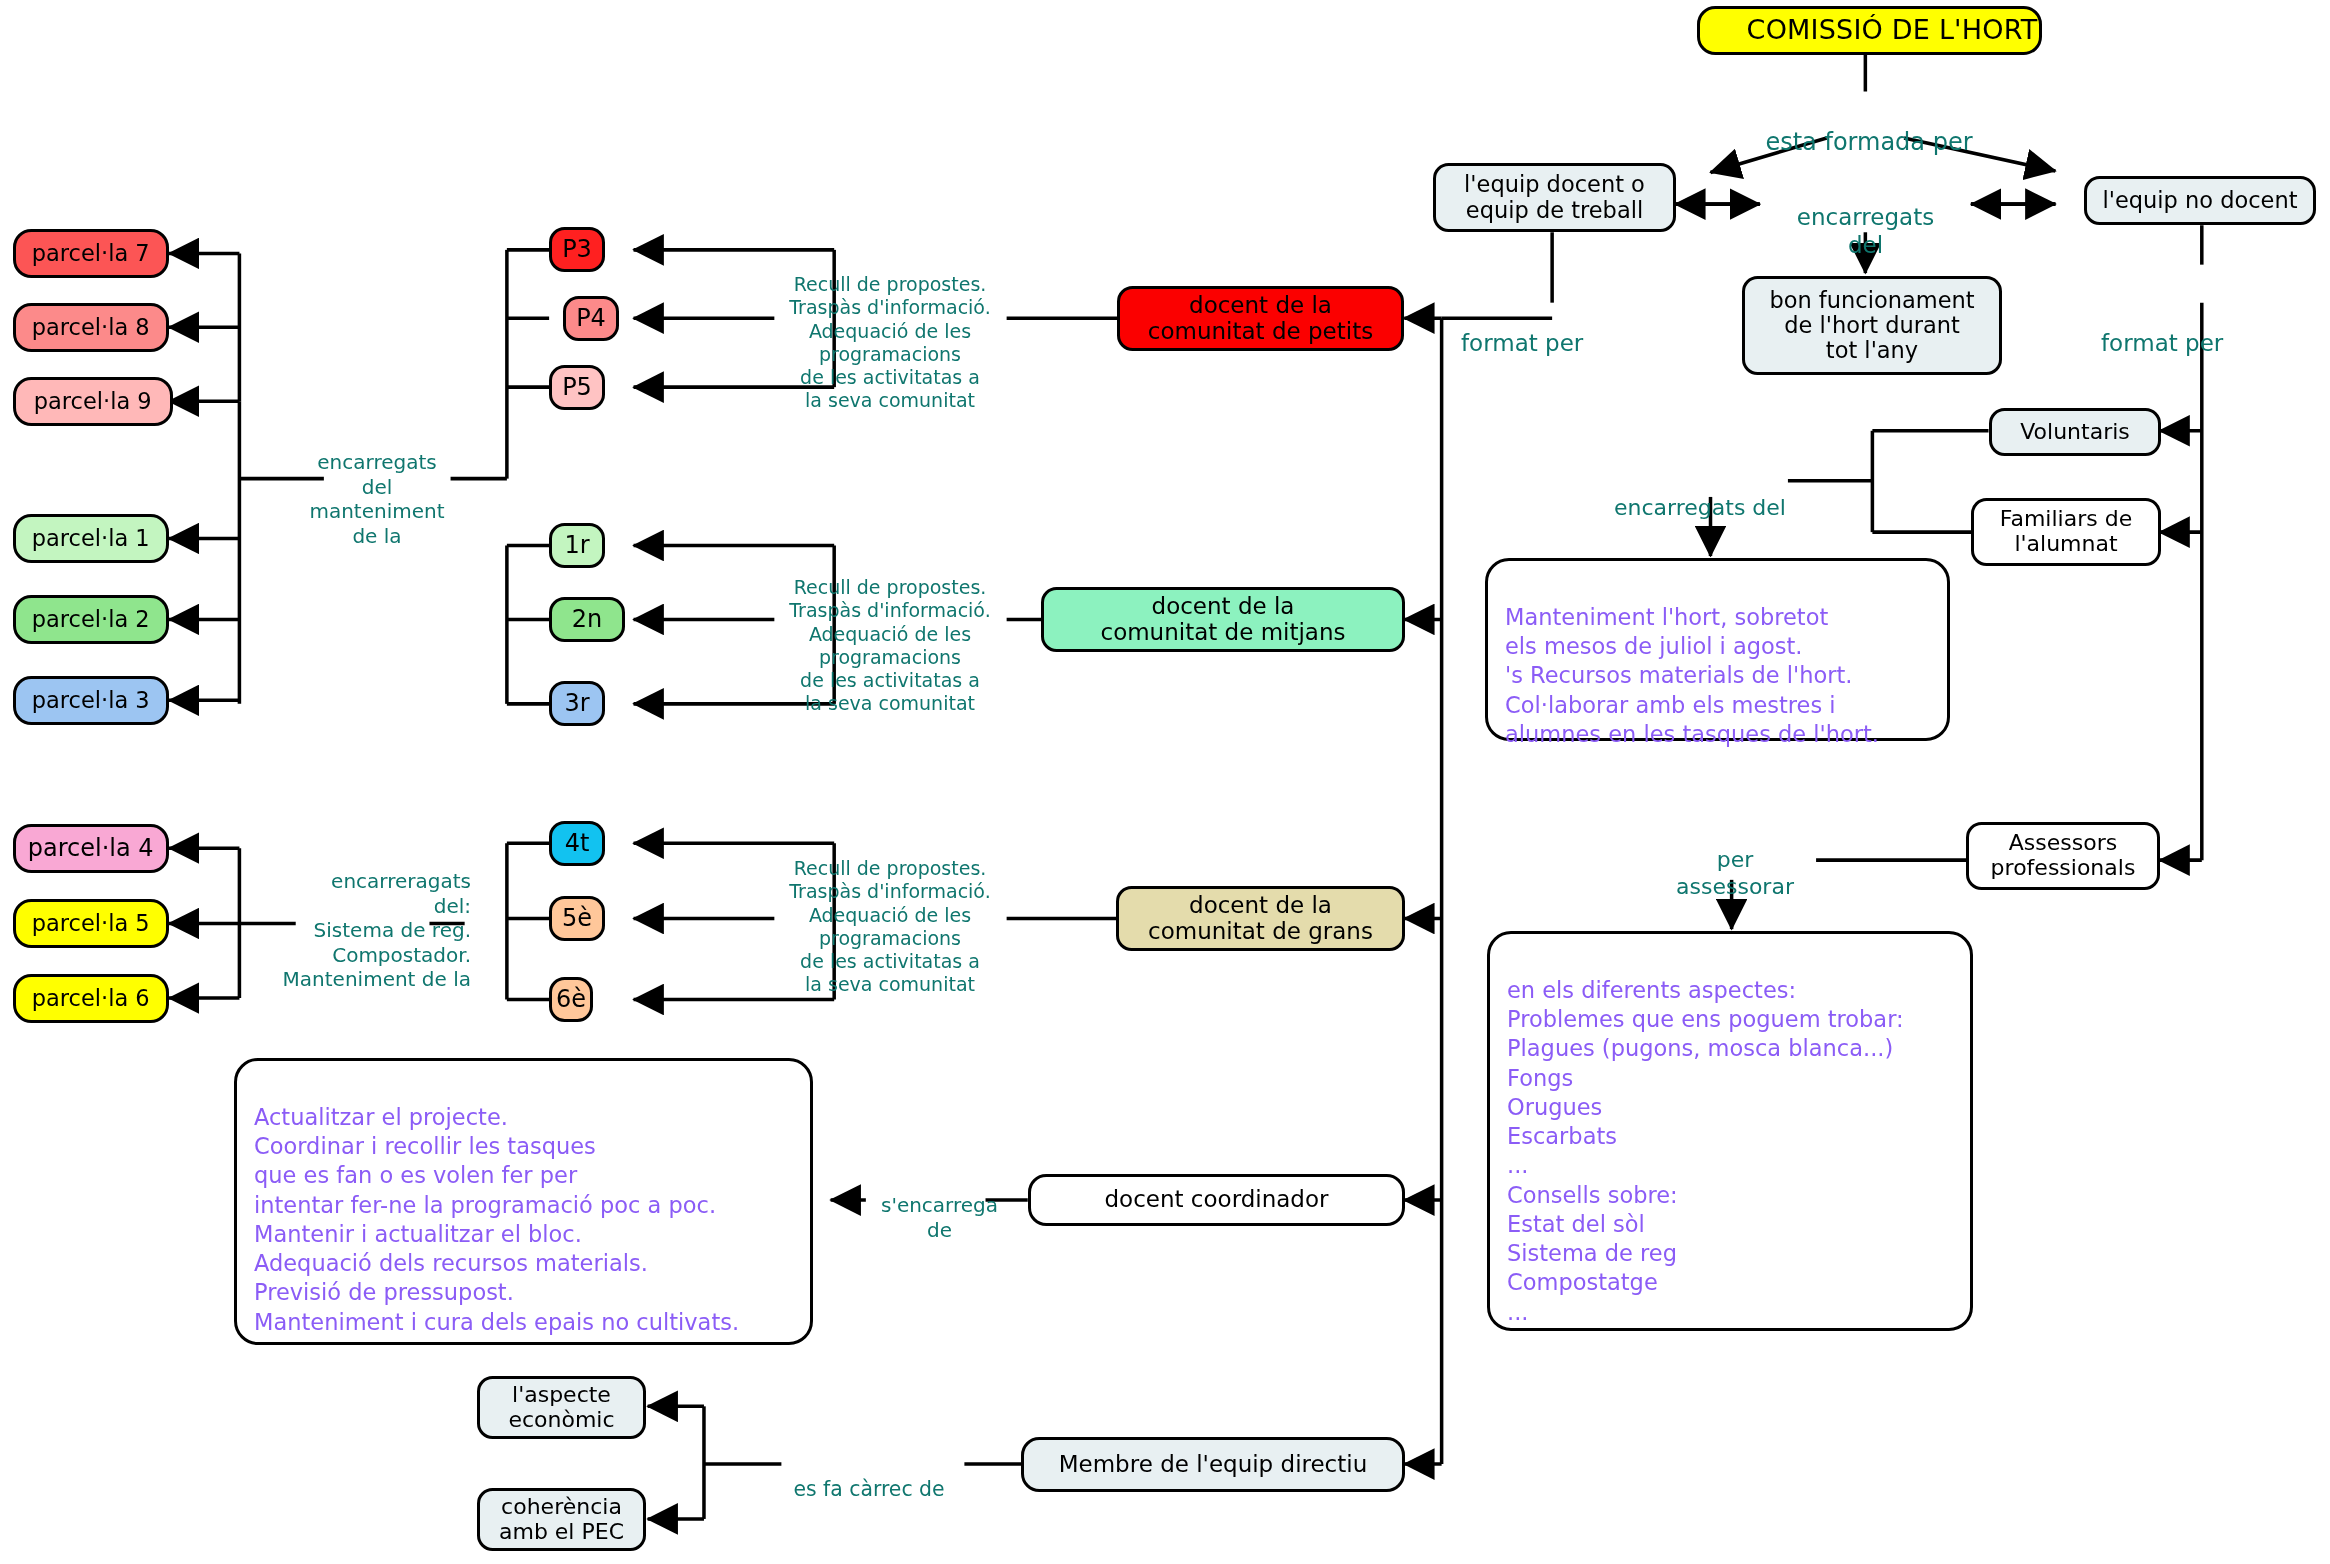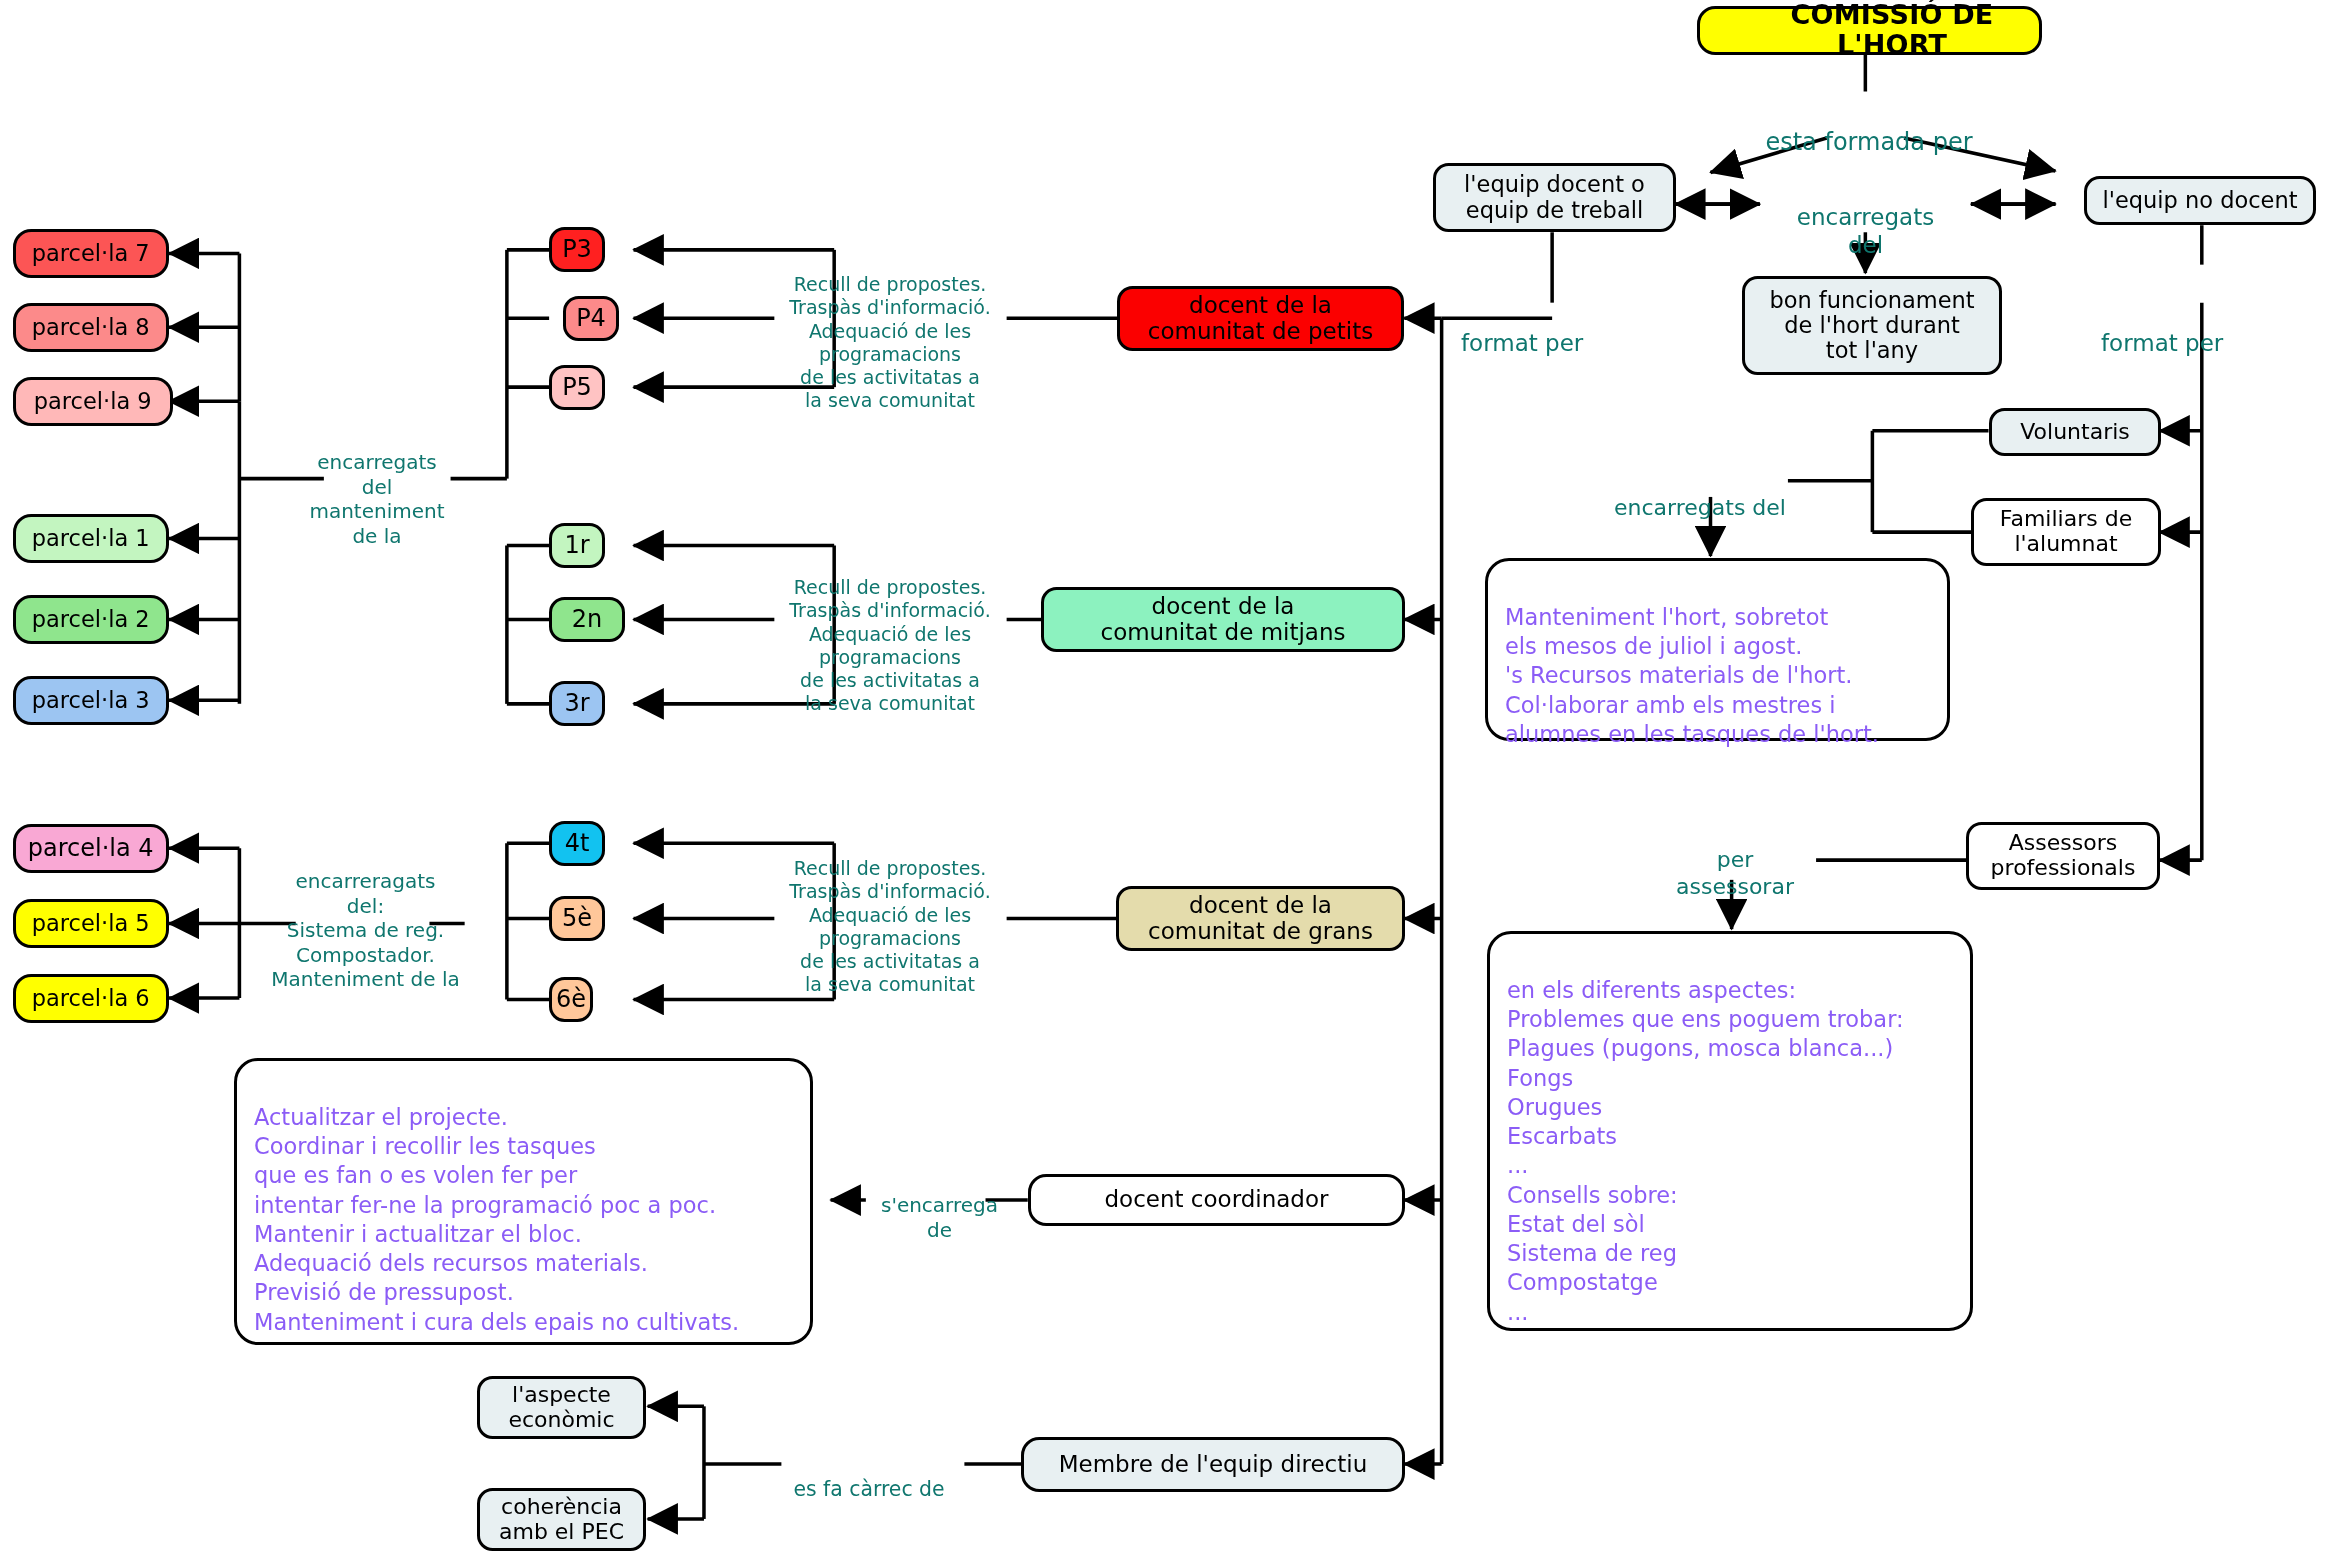--- a/index.html
+++ b/index.html
@@ -13,21 +13,21 @@
   .rnd{border-radius:15.5px;}
   .pill{border-radius:18.3px;}
   .blue-node{background:#e8f0f2;}
   .white-node{background:#ffffff;}
 
   .txtbox{position:absolute;box-sizing:border-box;border:3.5px solid #000;border-radius:24px;
           background:#fff;color:#8b5cf6;padding:12.7px 17px;text-align:left;line-height:1.30;}
 
   .label{position:absolute;text-align:center;color:#0f766e;line-height:1.22;white-space:pre-line;}
 
-  .title{font-weight:bold;letter-spacing:0.2px;padding-left:45px;}
+  .title{font-weight:normal;letter-spacing:0.2px;padding-left:45px;}
 </style>
 </head>
 <body>
 
 <div id="stage">
 
   <svg id="wires" viewBox="0 0 3310 2222">
     <defs>
       <marker id="ah" markerWidth="9" markerHeight="9" refX="8.6" refY="4.5" orient="auto" markerUnits="strokeWidth">
         <path d="M0,0 L9,4.5 L0,9 z" fill="#000"></path>
@@ -199,21 +199,21 @@
     <span>parcel·la 6</span>
     </div>
 
   <div class="label" style="left:282px;top:426px;width:190px;font-size:20px;">
     <span>encarregats
 del
 manteniment
 de la</span>
   </div>
 
-  <div class="label" style="left:260px;top:845px;width:211px;font-size:20px;">
+  <div class="label" style="left:260px;top:845px;width:211px;font-size:20px;text-align:right;">
     <span>encarreragats
 del:
 Sistema de reg.
 Compostador.
 Manteniment de la</span>
   </div>
 
   <div class="node rnd" style="left:549px;top:227px;width:56px;height:45px;background:#ff2020;font-size:24px;">
     <span>P3</span>
     </div>

